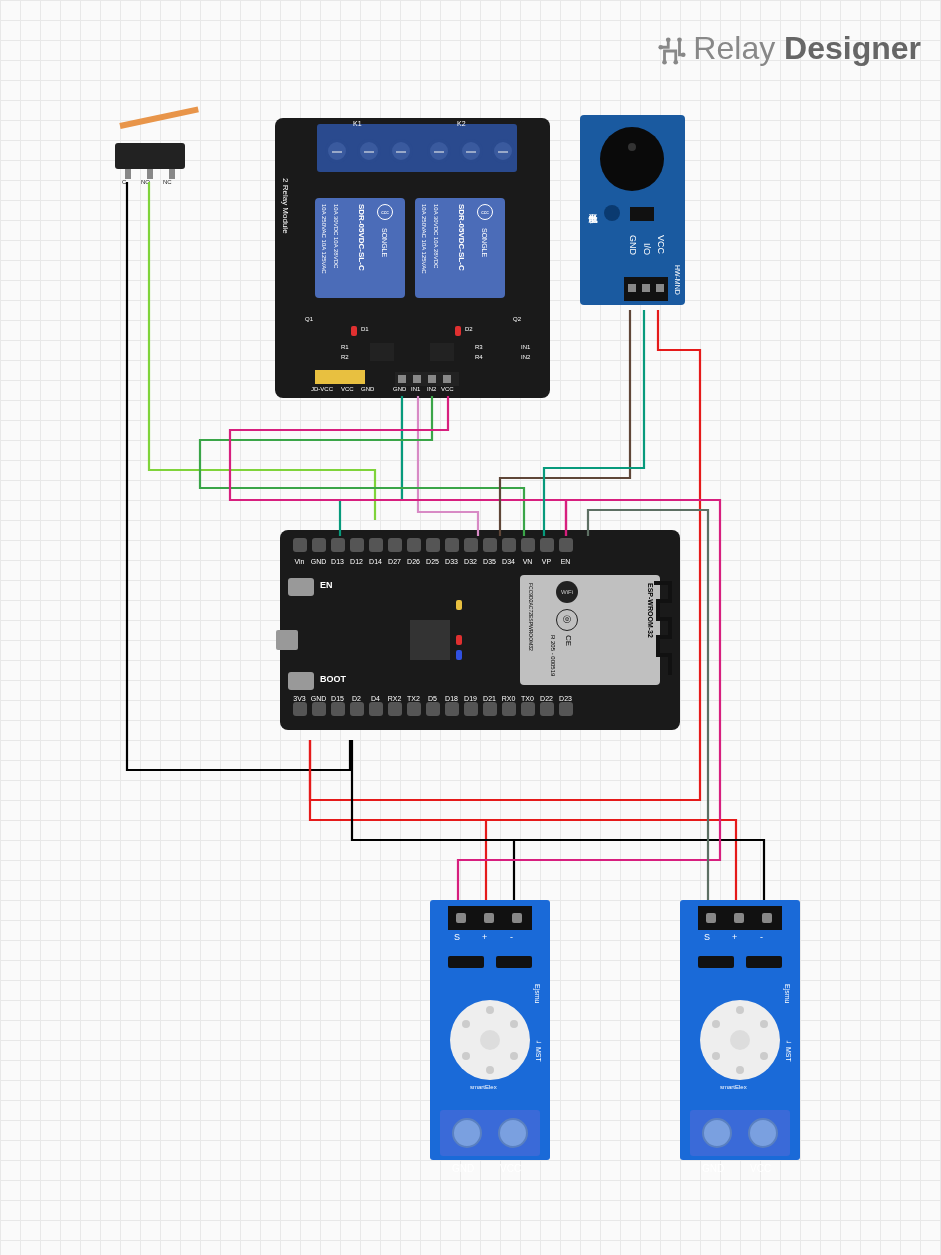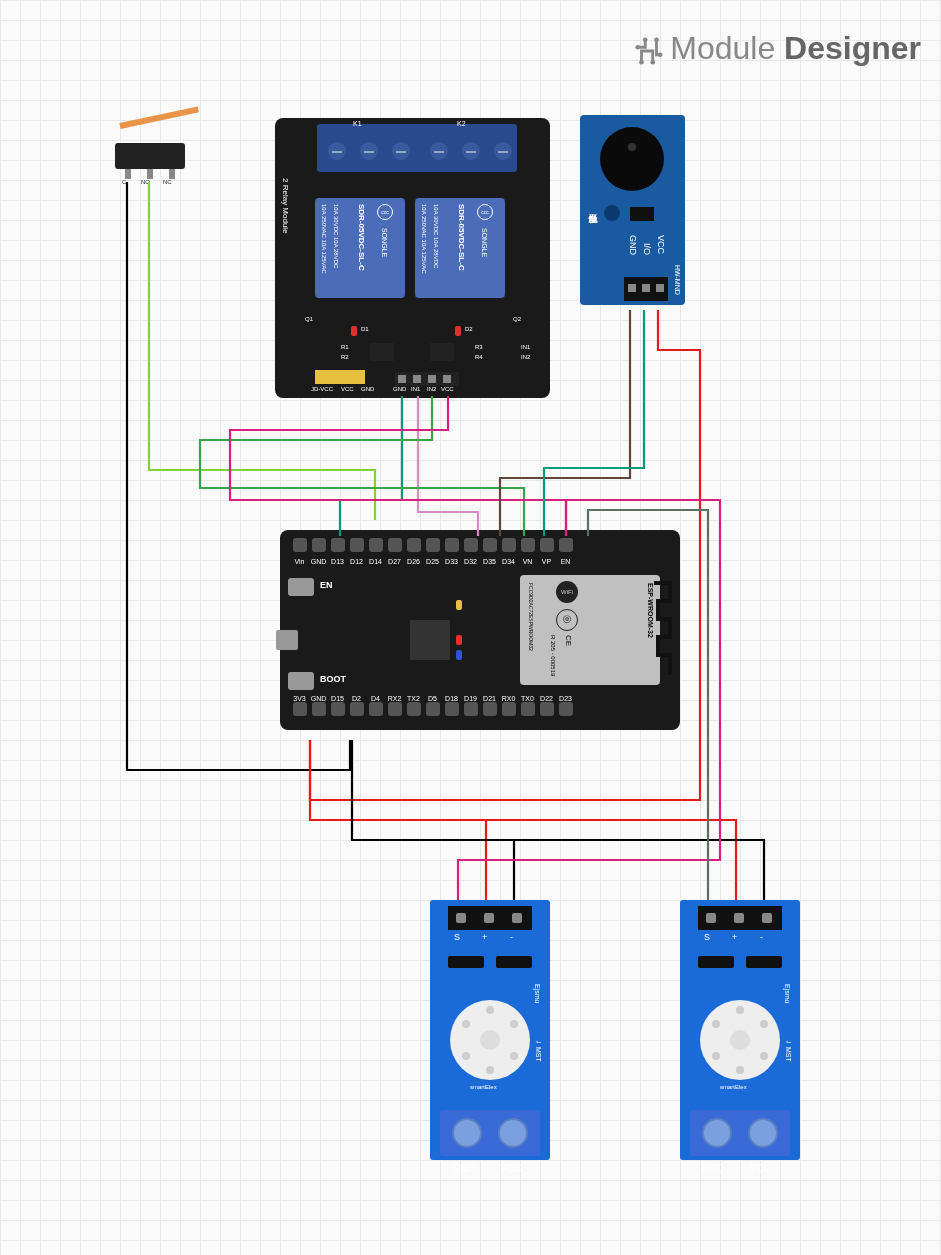--- a/index.html
+++ b/index.html
@@ -102,21 +102,21 @@
 
 <div class="logo">
   <svg class="logo-icon" viewBox="0 0 32 32">
     <path d="M4 12 L12 12 L12 4 M8 28 L8 16 L20 16 L20 28 M24 4 L24 20 L28 20" stroke="#888" stroke-width="3" fill="none" stroke-linecap="round"></path>
     <circle cx="12" cy="4" r="2.5" fill="#888"></circle>
       <circle cx="4" cy="12" r="2.5" fill="#888"></circle>
     <circle cx="8" cy="28" r="2.5" fill="#888"></circle>
       <circle cx="20" cy="28" r="2.5" fill="#888"></circle>
     <circle cx="24" cy="4" r="2.5" fill="#888"></circle>
       <circle cx="28" cy="20" r="2.5" fill="#888"></circle>
-  </svg><span>Module</span>
+  </svg><span>Relay</span>
   <span class="logo-bold">Designer</span>
 </div>
 
 <div class="comp limit-switch">
   <div class="ls-lever"></div>
   <div class="ls-body"></div>
   <div class="ls-pin" style="left:10px"></div>
   <div class="ls-pin" style="left:32px"></div>
   <div class="ls-pin" style="left:54px"></div>
   <div style="position:absolute;top:64px;left:7px;font-size:6px;color:#222">C</div>

